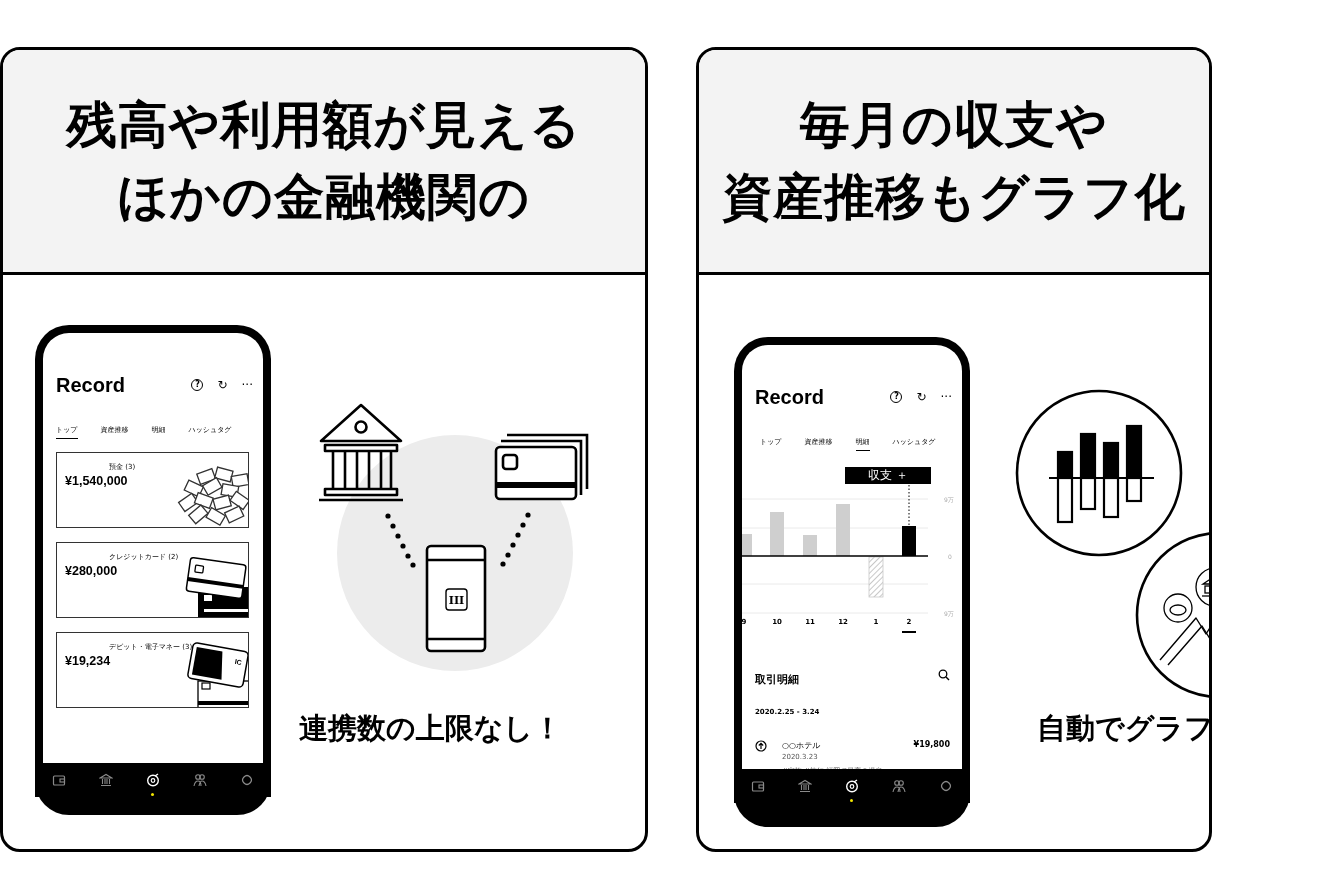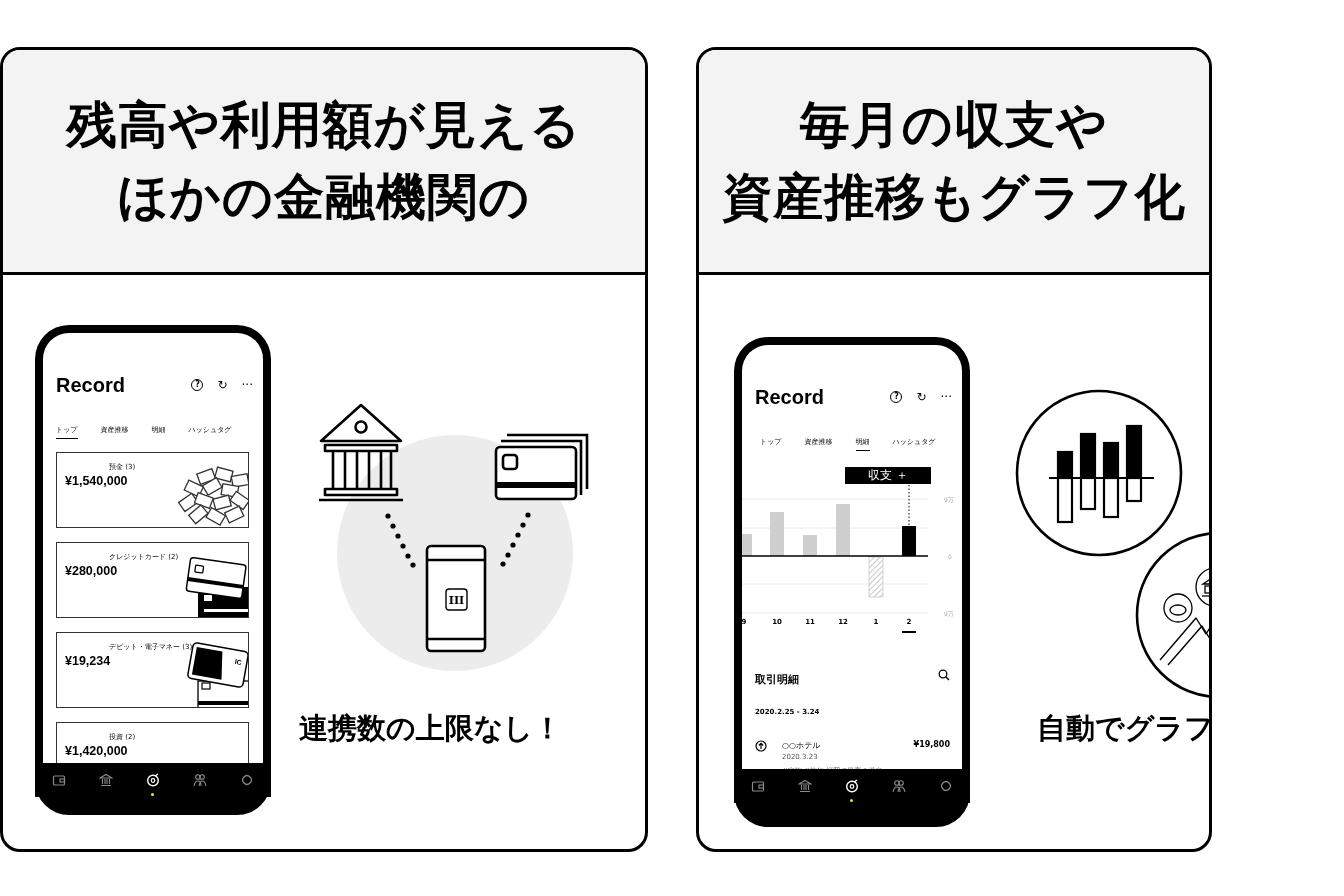--- a/index.html
+++ b/index.html
@@ -108,36 +108,20 @@
           <rect x="14" y="64" width="52" height="4" fill="#000"></rect>
           <rect x="18" y="46" width="8" height="6" fill="#fff" stroke="#000" stroke-width="1.2"></rect>
           <g transform="rotate(10 34 28)">
             <rect x="6" y="10" width="56" height="36" rx="4" fill="#fff" stroke="#000" stroke-width="1.5"></rect>
             <path d="M10 14 H36 L40 42 H10 Z" fill="#000"></path>
             <text x="50" y="24" font-size="7" font-weight="bold" font-family="Liberation Sans, sans-serif">IC</text>
           </g>
         </svg>
       </div>
 
-      <div class="card" style="top:389px;">
-        <div class="lbl">投資 (2)</div>
-        <div class="amt">¥1,420,000</div>
-        <svg width="56" height="40" viewBox="0 0 56 40">
-          <g stroke="#000" stroke-width="1.2" fill="#fff">
-            <line x1="8" y1="18" x2="8" y2="40"></line>
-              <rect x="5" y="26" width="6" height="14"></rect>
-            <line x1="20" y1="6" x2="20" y2="40"></line>
-              <rect x="17" y="14" width="6" height="26"></rect>
-            <line x1="32" y1="12" x2="32" y2="40"></line>
-              <rect x="29" y="20" width="6" height="20" fill="#000"></rect>
-            <line x1="44" y1="6" x2="44" y2="40"></line>
-              <rect x="41" y="12" width="6" height="28"></rect>
-          </g>
-        </svg>
-      </div>
     </div>
 
     <div class="tabbar" style="top:438px;">
       <div class="ti">
         <svg width="14" height="14" viewBox="0 0 14 14">
             <rect x="1.5" y="3" width="11" height="9" rx="1" fill="none" stroke="#8a8a8a" stroke-width="1.2"></rect>
             <rect x="8" y="6" width="4.5" height="3" fill="none" stroke="#8a8a8a" stroke-width="1.1"></rect>
           </svg>
       </div>
       <div class="ti">

